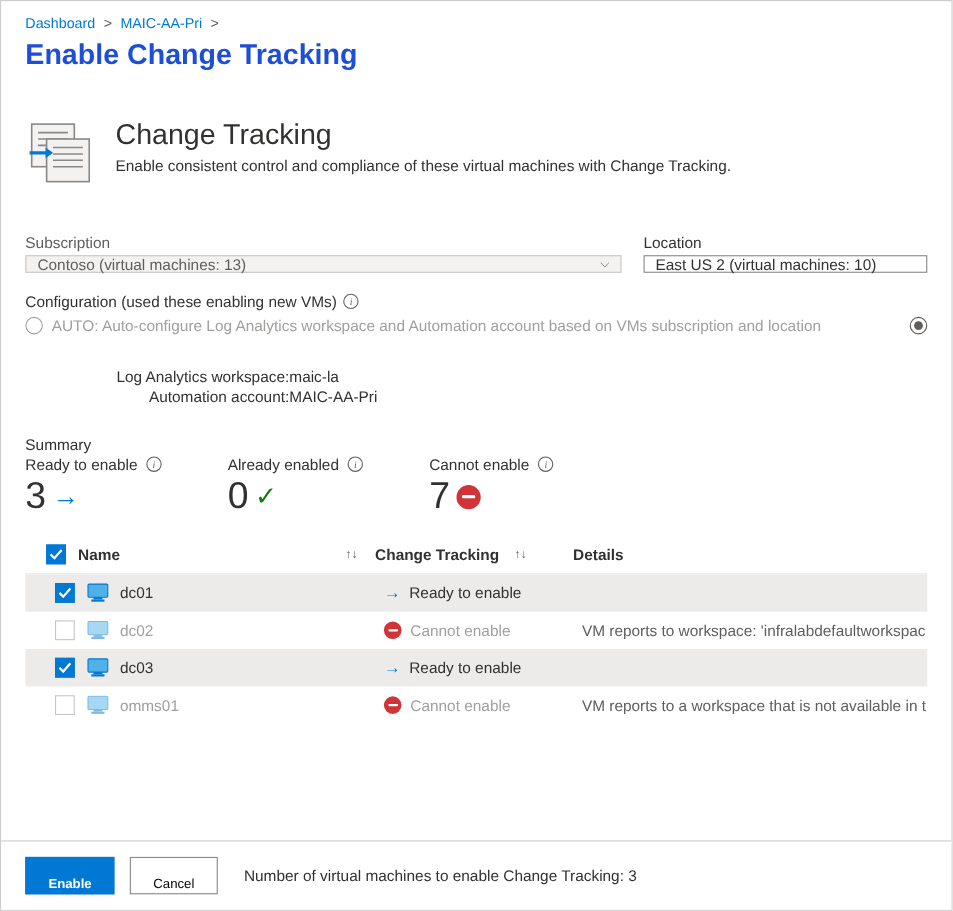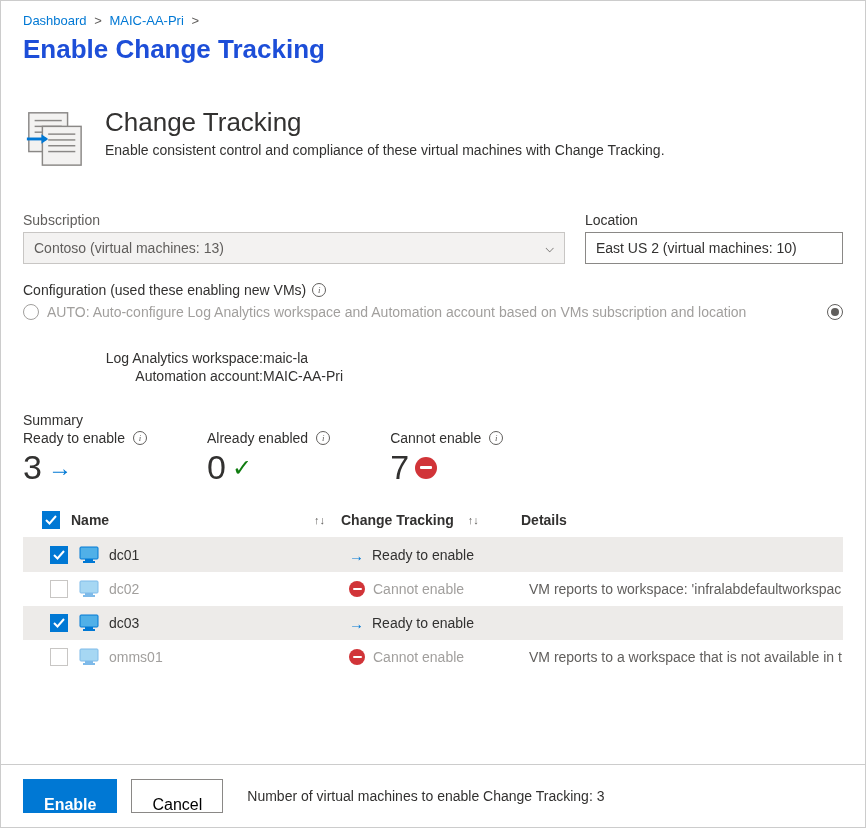--- a/index.html
+++ b/index.html
@@ -40,21 +40,21 @@
     .hero-text h2 {
       font-size: 26px;
       font-weight: 400;
       margin-bottom: 4px;
     }
     .hero-text p { font-size: 14px; color: #323130; }
     .row { display: flex; gap: 20px; margin-bottom: 18px; }
     .field { flex: 1; }
     .field-label { font-size: 14px; color: #605e5c; margin-bottom: 4px; display:block; }
     .select-box {
-      height: 32px;
+      height: 16px;
       line-height: 30px;
       padding: 0 10px;
       border: 1px solid #8a8886;
       background: #fff;
       display: flex;
       justify-content: space-between;
       align-items: center;
       cursor: pointer;
       font-size: 14px;
     }
@@ -120,21 +120,21 @@
     .checkbox.dis { border-color:#c8c6c4;}
     .vm-icon { width:20px; height:18px; display:inline-block;}
     .status-arrow { color:#0078d4; font-size:15px;}
     .footer {
       position:absolute; left:0; right:0; bottom:0;
       border-top:1px solid #ccc;
       padding: 14px 22px;
       display:flex; align-items:center; gap: 14px;
       background:#fff;
     }
-    .btn { height:32px; padding:16px 20px; font-size:16px; cursor:pointer; border:1px solid #8a8886; background:#fff;}
+    .btn { height:32px; padding:16px 20px; font-size:12px; cursor:pointer; border:1px solid #8a8886; background:#fff;}
     .btn.primary { background:#0078d4; color:#fff; border-color:#0078d4; font-weight:600;}
     .footer-text { font-size:14px; color:#323130; margin-left:10px;}
     .radio-right { margin-left:auto;}
   </style>
 </head>
 <body>
 
 <div class="content">
 
   <div class="breadcrumb">

